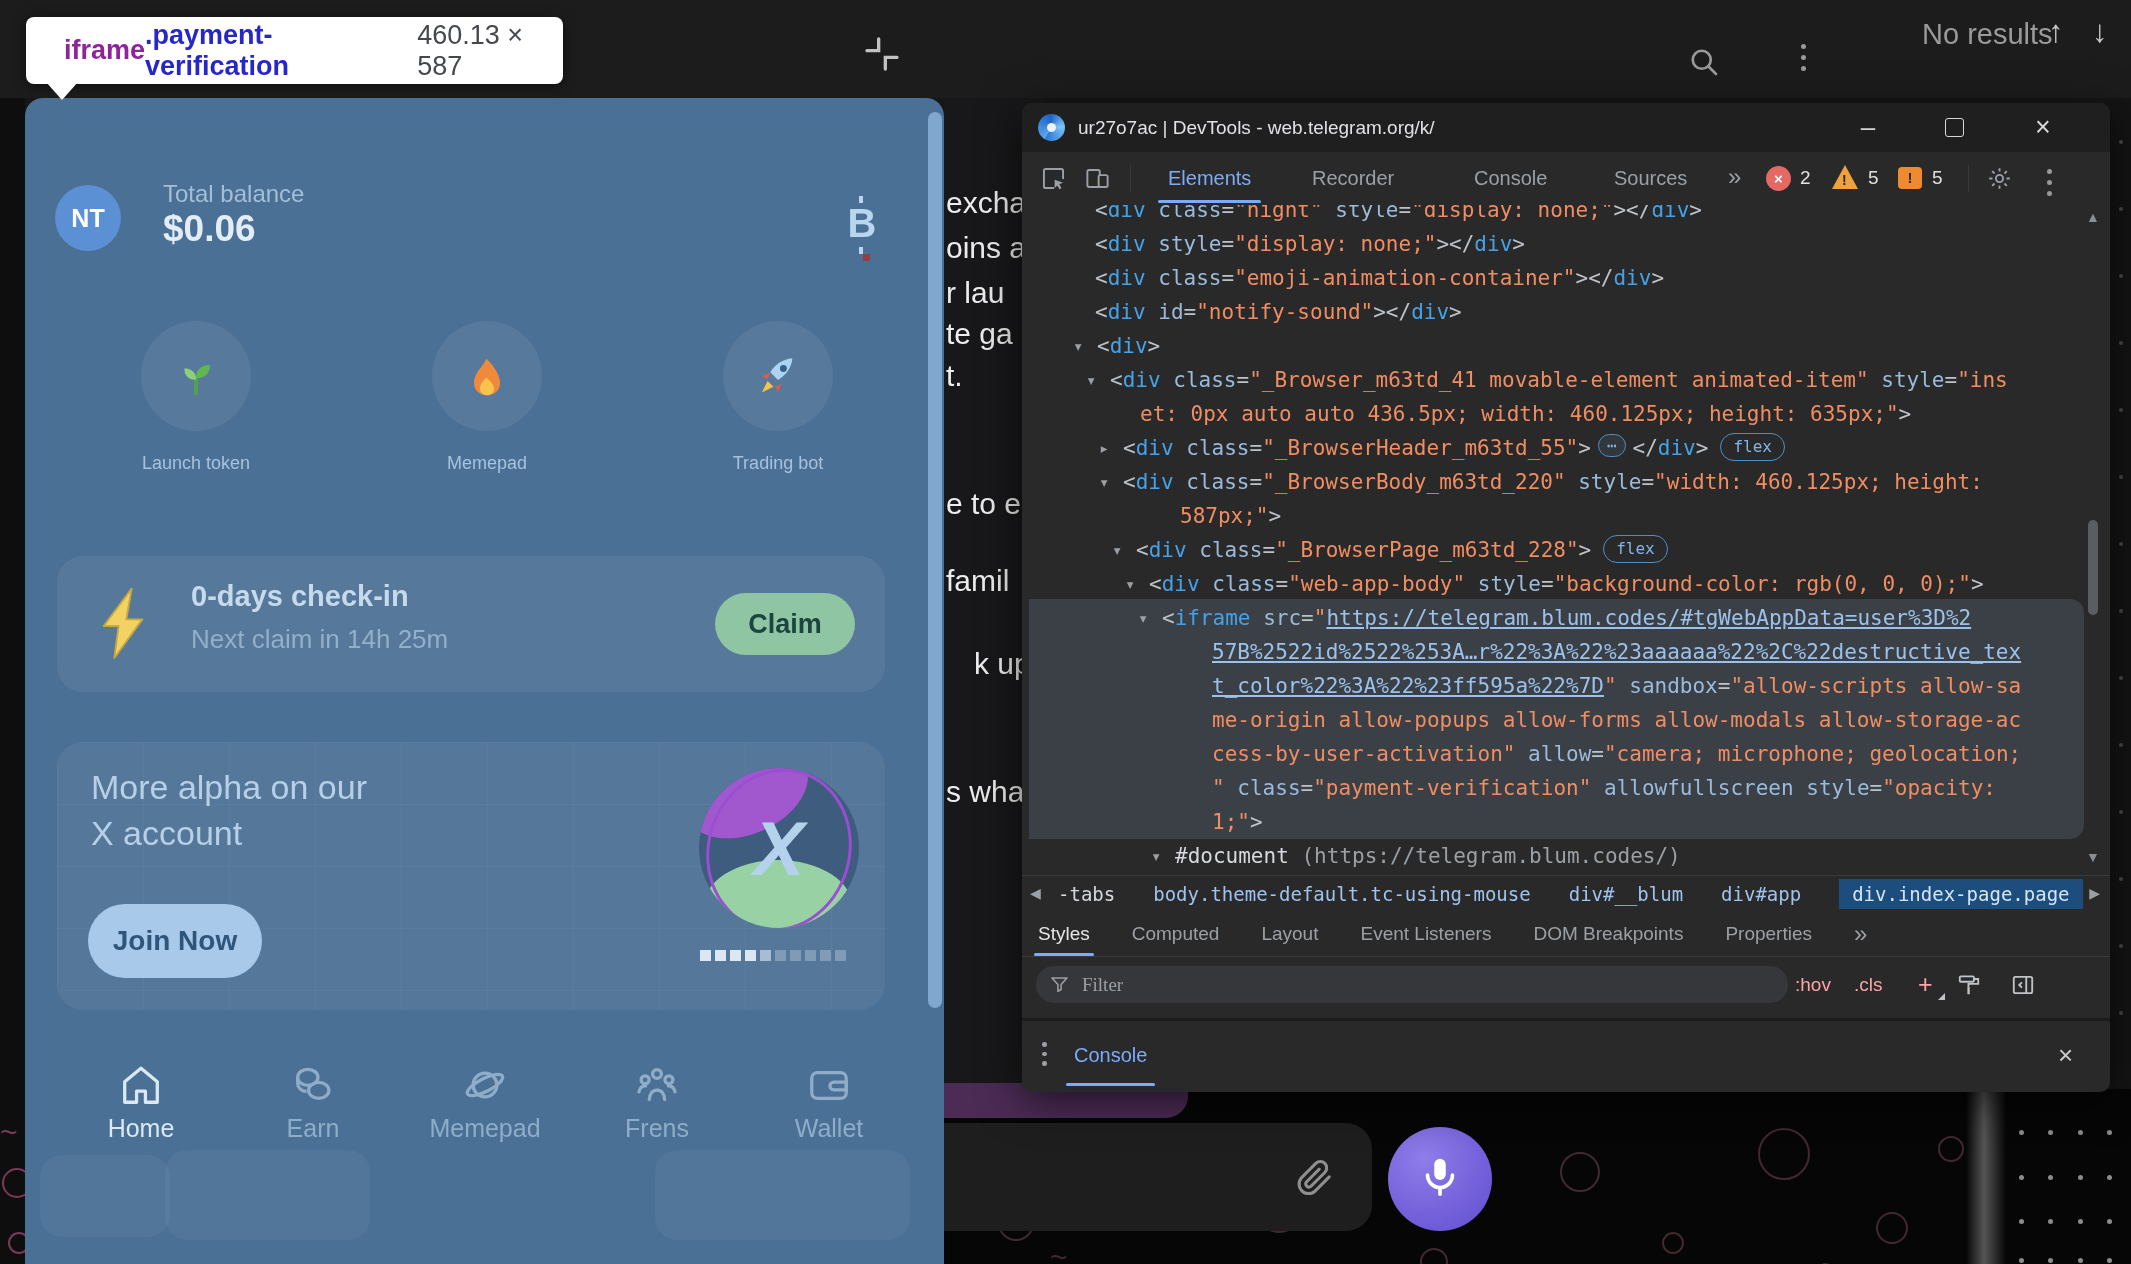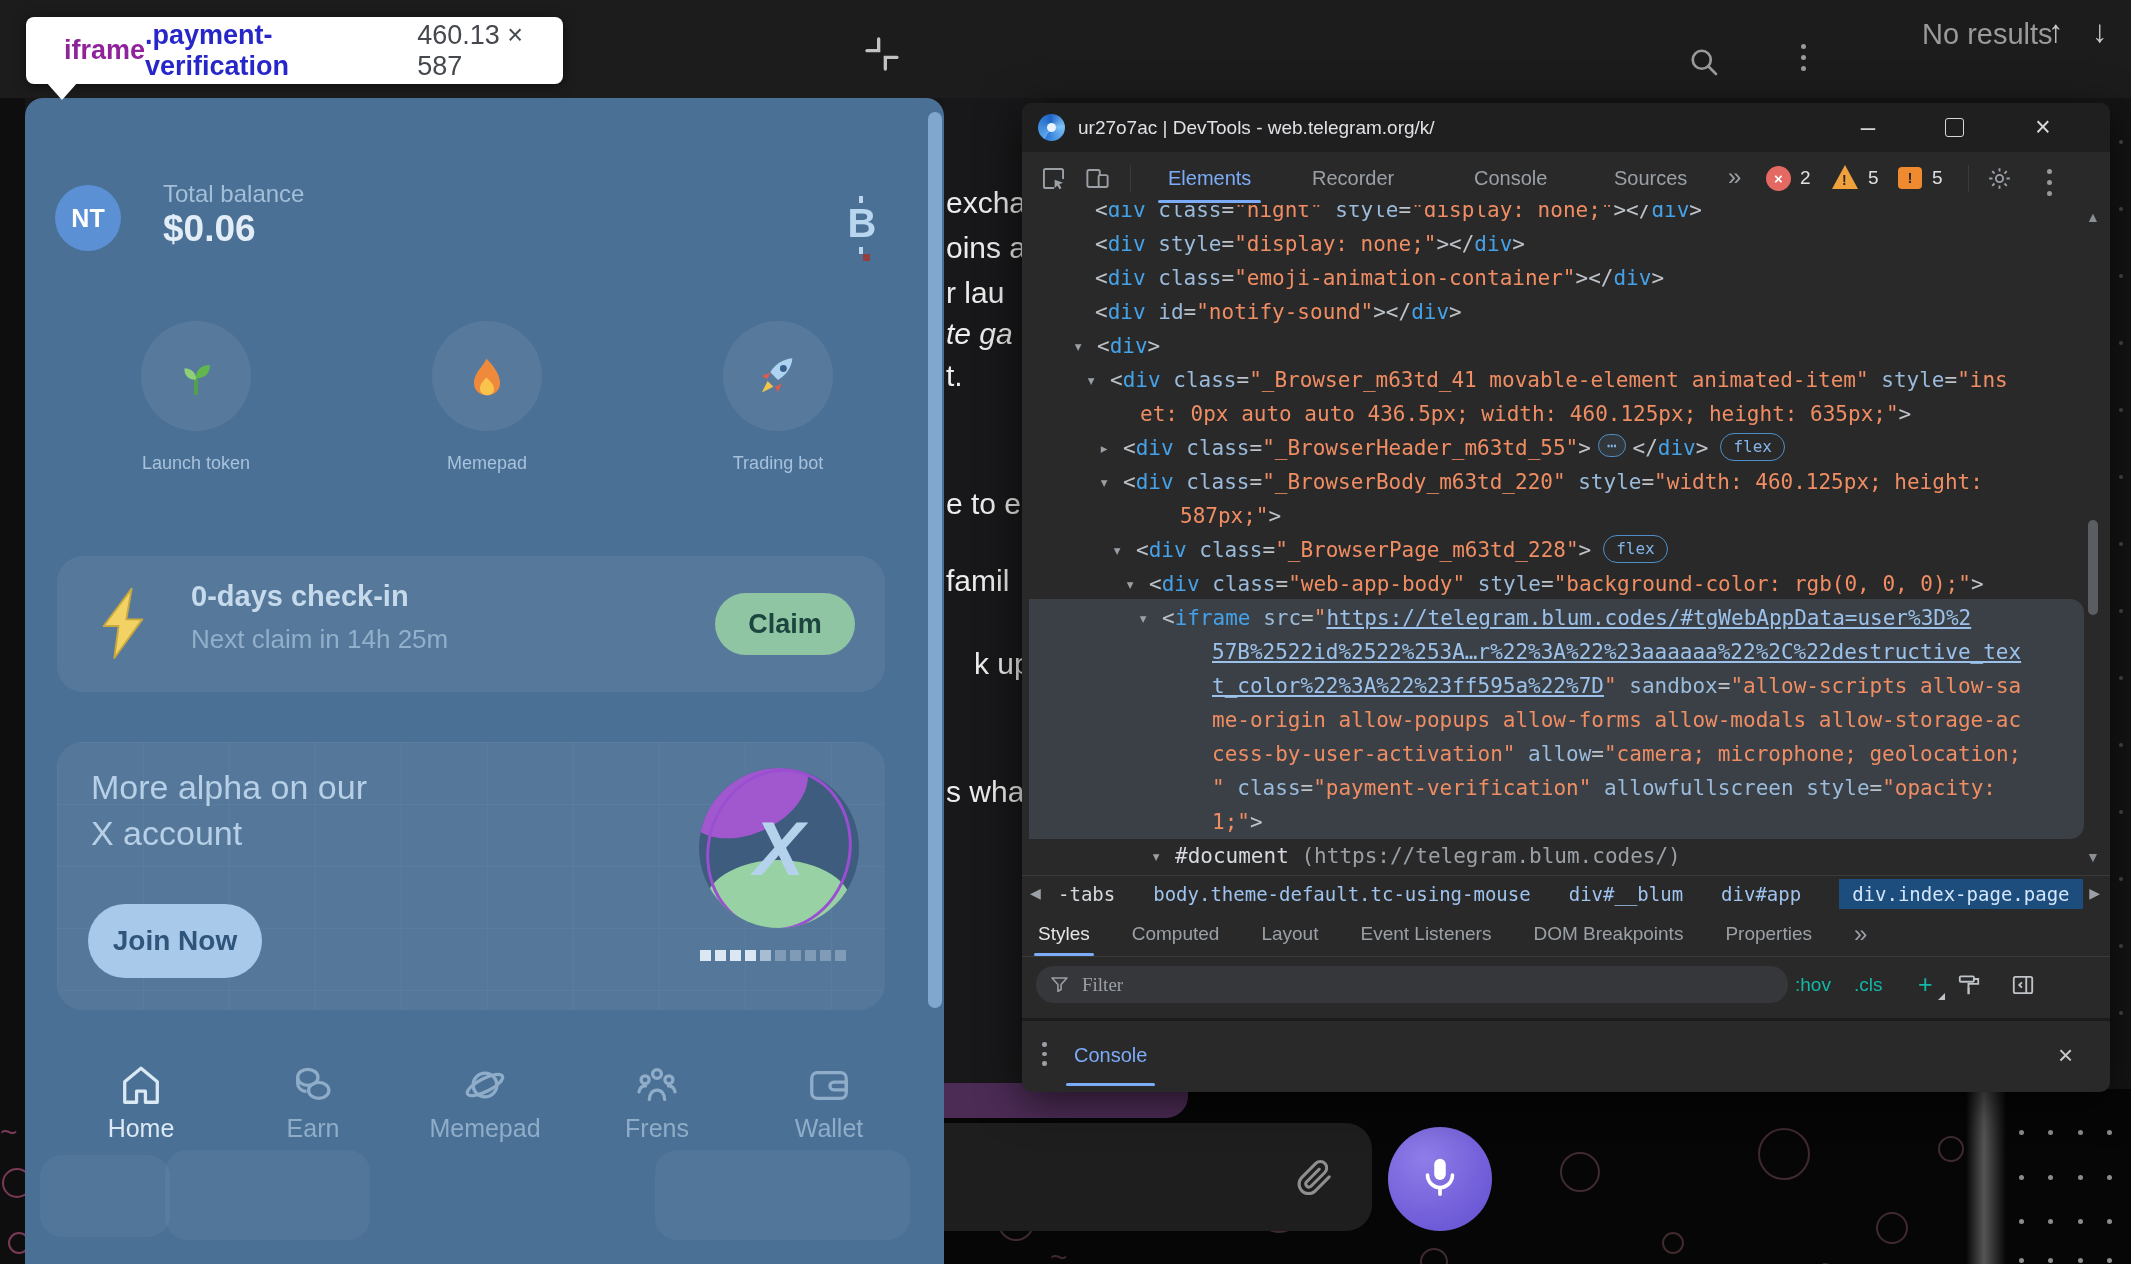--- a/index.html
+++ b/index.html
@@ -137,21 +137,21 @@
   .stab{color:#9aa0a6;position:relative;height:45px;line-height:45px;cursor:pointer;white-space:nowrap;}
   .stab.active{color:#e5e5e5;}
   .stab.active::after{content:"";position:absolute;left:-4px;right:-4px;bottom:0;height:3.5px;background:#7cacf8;border-radius:2px;}
   .stab-more{color:#9aa0a6;font-size:24px;letter-spacing:-3px;}
   #filter-row{position:absolute;left:0;top:854px;width:1088px;height:57px;background:#292929;}
   .filter-pill{position:absolute;left:14px;top:9px;width:752px;height:37px;border-radius:18px;background:#35373b;}
   .filter-pill .fic{position:absolute;left:13px;top:8px;width:21px;height:21px;color:#9aa0a6;}
   .filter-pill input{position:absolute;left:44px;top:3px;width:680px;height:30px;background:transparent;border:none;
     outline:none;color:#dadce0;font-size:19px;font-family:Liberation Serif, serif;}
   .filter-pill input::placeholder{color:#9aa0a6;}
-  .sctl{position:absolute;top:0;height:55px;line-height:55px;color:#14b8a6;font-size:19px;cursor:pointer;}
+  .sctl{position:absolute;top:0;height:55px;line-height:55px;color:#fca5a5;font-size:19px;cursor:pointer;}
   .sctl-ic{position:absolute;top:15px;width:26px;height:26px;color:#c0c4c8;cursor:pointer;}
   .plus-corner{position:absolute;left:916px;top:36px;width:0;height:0;border-left:7px solid transparent;border-bottom:7px solid #c0c4c8;}
   
   #drawer{position:absolute;left:0;top:915px;width:1088px;height:71px;background:#292929;border-top:3px solid #1b1b1b;
     border-radius:0 0 10px 10px;}
   .drawer-dots{position:absolute;left:20px;top:16px;cursor:pointer;}
   .drawer-dots i{display:block;width:4.5px;height:4.5px;border-radius:50%;background:#9aa0a6;margin:5px auto;}
   .drawer-tab{position:absolute;left:52px;top:0;height:68px;line-height:68px;color:#7cacf8;font-size:20px;cursor:pointer;}
   .drawer-tab::after{content:"";position:absolute;left:-8px;right:-8px;bottom:3px;height:3.5px;background:#7cacf8;border-radius:2px;}
   .drawer-close{position:absolute;left:1036px;top:0;height:68px;line-height:68px;color:#c8ccd0;font-size:26px;cursor:pointer;}
@@ -491,19 +491,19 @@
   <div class="abs" id="tooltip">
     <span class="tag">iframe</span>
       <span class="cls">.payment-verification</span>
     <span class="dims">460.13 × 587</span>
   </div>
   <div class="abs" id="tooltip-arrow"></div>
 
 <span class="frag" style="top: 186px; z-index: 2;">excha</span>
     <span class="frag" style="top: 231px; z-index: 2;">oins a</span>
     <span class="frag" style="top: 276px; z-index: 2;">r lau</span>
-    <span class="frag" style="top: 317px; z-index: 2; font-style: italic;">te ga</span>
+    <span class="frag" style="top: 317px; z-index: 2;">te ga</span>
     <span class="frag" style="top: 359px; z-index: 2;">t.</span>
     <span class="frag" style="top: 487px; z-index: 2;">e to e</span>
     <span class="frag" style="top: 564px; z-index: 2;">famil</span>
     <span class="frag" style="top: 647px; z-index: 2; margin-left: 28px;">k up e</span>
     <span class="frag" style="top: 775px; z-index: 2;">s wha</span>
   </div>
 
 </body></html>

